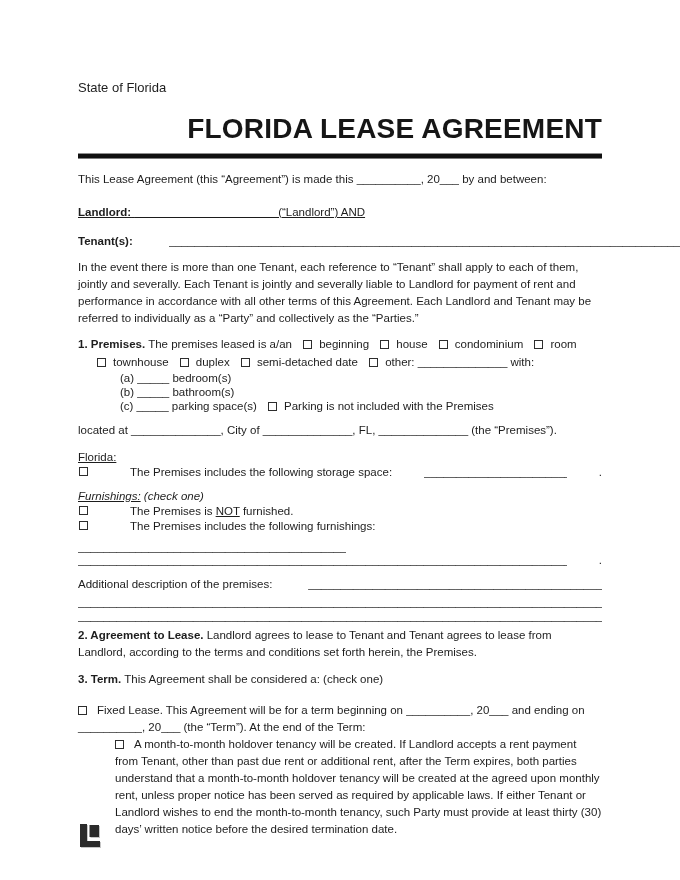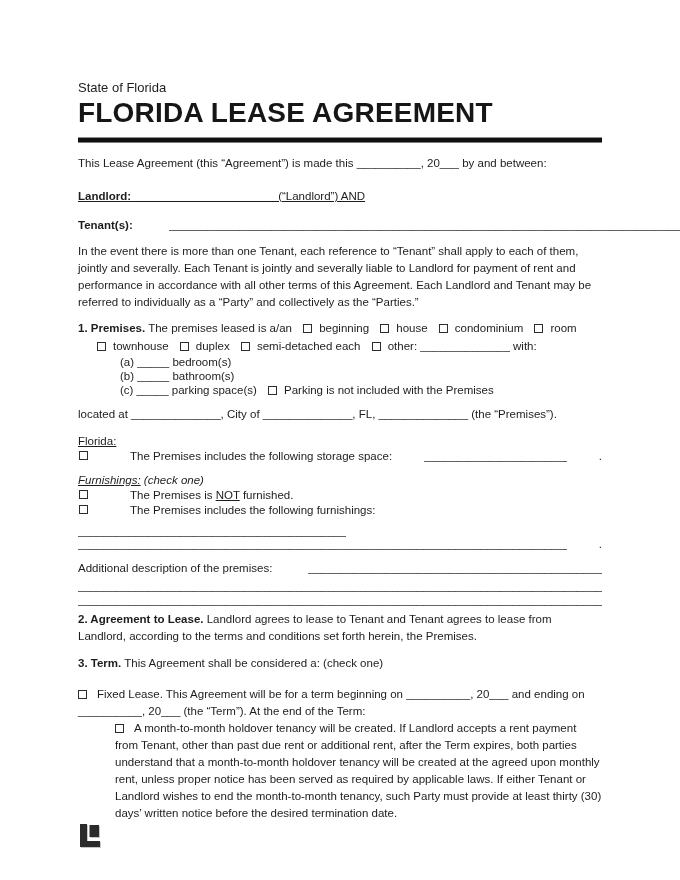--- a/index.html
+++ b/index.html
@@ -10,23 +10,23 @@
     line-height: 17px;
     color: #1d1d1d;
   }
   .page { position: relative; width: 680px; height: 880px; background: #fff; }
   .content { padding: 79px 78px 0 78px; }
 
   .state { font-size: 13px; }
   .doc-title {
     font-size: 28px;
     font-weight: bold;
-    text-align: left;
+    text-align: right;
     line-height: 30px;
-    margin-top: 2px;
+    margin-top: 18px;
     letter-spacing: 0.2px;
     color: #161616;
   }
   .title-rule {
     margin-top: 9px;
     height: 6px;
     background: linear-gradient(#8f8f8f 0 1px, #101010 1px 5px, #7d7d7d 5px 6px);
   }
 
   p, .para { margin: 0; }
@@ -114,21 +114,21 @@
 
     <p class="mt-row1"><span class="b">1. Premises.</span>
       <span>The premises leased is a/an</span>
       <span class="opt"><span class="cb"></span><span>beginning</span></span>
       <span class="opt"><span class="cb"></span><span>house</span></span>
       <span class="opt"><span class="cb"></span><span>condominium</span></span>
       <span class="opt"><span class="cb"></span><span>room</span></span></p>
 
     <p class="row2"><span class="opt" style="margin-left:0"><span class="cb"></span><span>townhouse</span></span>
       <span class="opt"><span class="cb"></span><span>duplex</span></span>
-      <span class="opt"><span class="cb"></span><span>semi-detached each</span></span>
+      <span class="opt"><span class="cb"></span><span>semi-detached date</span></span>
       <span class="opt"><span class="cb"></span><span>other: ______________</span></span>
       <span>with:</span></p>
 
     <div class="abc">
       <div>(a) _____ bedroom(s)</div>
       <div>(b) _____ bathroom(s)</div>
       <div><span>(c) _____ parking space(s)</span>
         <span class="opt"><span class="cb"></span><span>Parking is not included with the Premises</span></span></div>
     </div>
 

